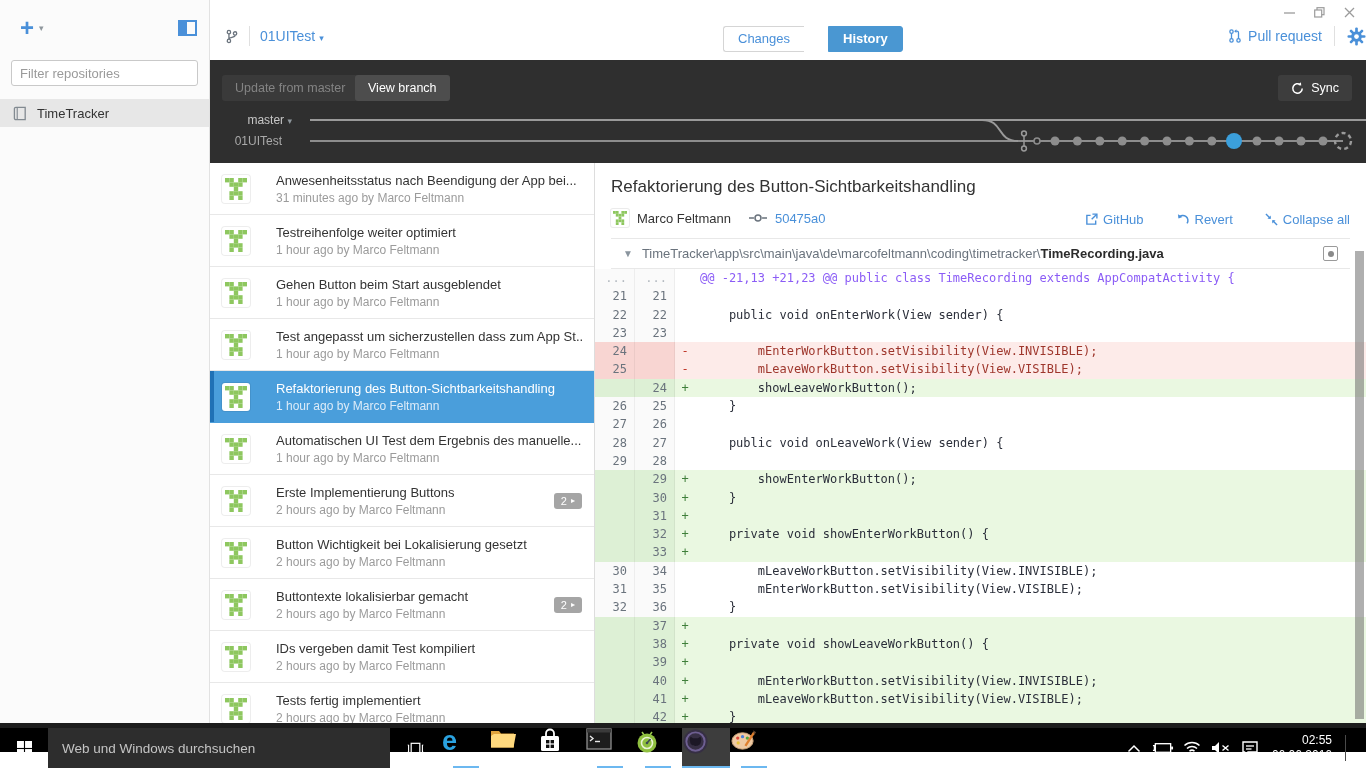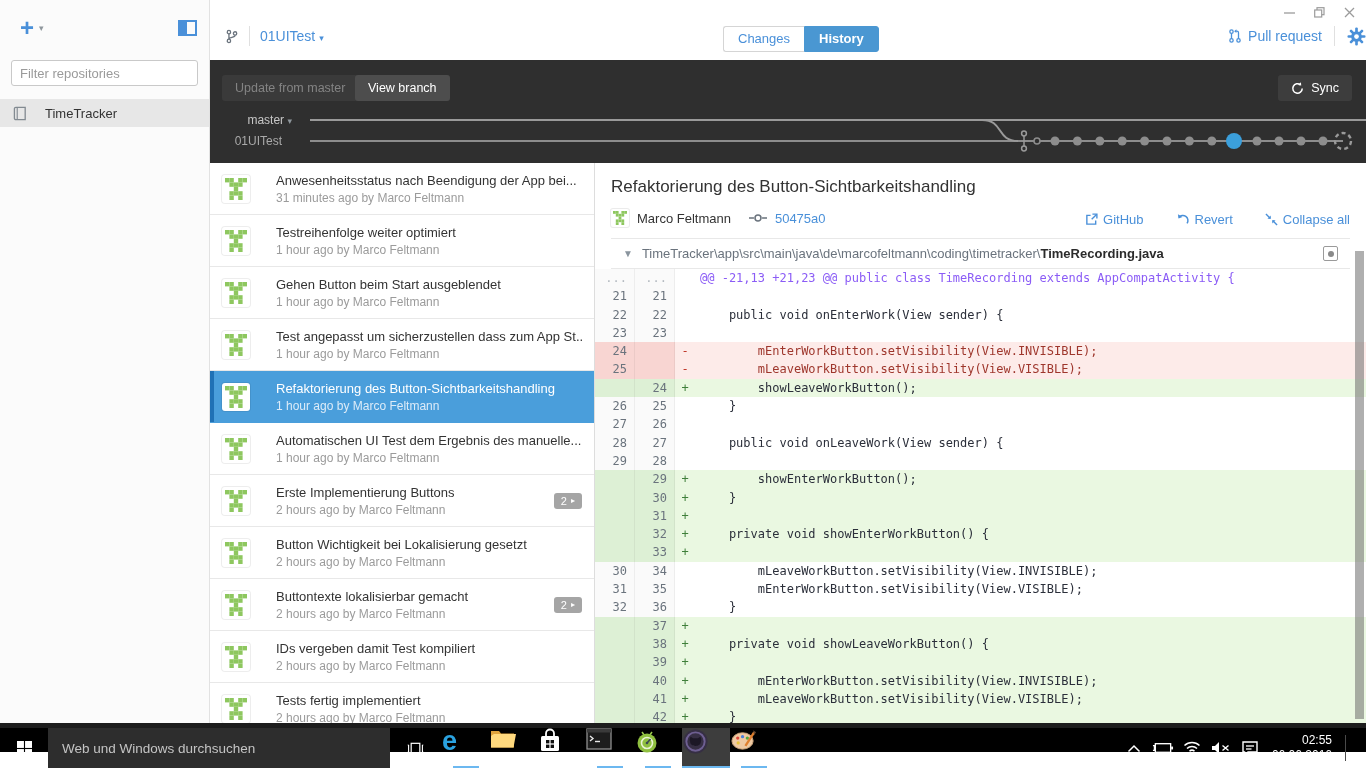--- a/index.html
+++ b/index.html
@@ -13,32 +13,32 @@
   .sb-top { position:relative; height:60px; }
   .add-btn { position:absolute; left:20px; top:18px; display:flex; align-items:center; gap:5px; }
   .add-plus { color:#4a90d9; font-size:24px; font-weight:bold; line-height:20px; }
   .caret { color:#8f979d; font-size:9px; }
   .panel-toggle { position:absolute; right:12px; top:20px; }
   .filter-wrap { padding:0 11px; }
   #filter-input { width:100%; height:26px; border:1px solid #c9c9c9; border-radius:3px;
     font-size:13px; padding:0 8px; color:#333; outline:none; background:#fff; }
   #filter-input::placeholder { color:#9a9a9a; }
   .repo-row { margin-top:13px; height:28px; background:#e7e7e7; display:flex; align-items:center;
-    padding:0 13px; gap:17px; font-size:13px; color:#333; }
+    padding:0 13px; gap:9px; font-size:13px; color:#333; }
 
   
   #main { position:absolute; left:210px; top:0; right:0; height:723px; background:#fff; }
 
   
   #topbar { position:relative; height:60px; background:#fff; }
   .branch-widget { position:absolute; left:15px; top:26px; display:flex; align-items:center; gap:10px; }
   .vsep { width:1px; height:20px; background:#e0e0e0; }
   .branch-name { color:#4a90d9; font-size:14px; }
   .branch-caret { color:#4a90d9; font-size:9px; margin-left:4px; }
-  .tabs { position:absolute; left:513px; top:26px; display:flex; }
+  .tabs { position:absolute; left:513px; top:26px; display:flex;gap:24px; }
   .tab { height:26px; line-height:24px; padding:0 14px; font-size:13px; border:1px solid #d5d5d5; }
   .tab.changes { color:#4a90d9; background:#fff; border-radius:3px 0 0 3px; border-right:none; }
   .tab.history { color:#fff; background:#4a97d2; border-color:#4a97d2; border-radius:0 3px 3px 0; font-weight:bold; }
   .top-right { position:absolute; right:0; top:26px; display:flex; align-items:center; gap:12px; }
   .pr-btn { display:flex; align-items:center; gap:6px; color:#4a90d9; font-size:14px; }
   .win-controls { position:absolute; right:10px; top:6px; display:flex; gap:16px; }
   .win-controls span { display:inline-flex; width:14px; height:12px; align-items:center; justify-content:center; }
 
   
   #toolbar { position:relative; height:103px; background:#2f2f2f; }

